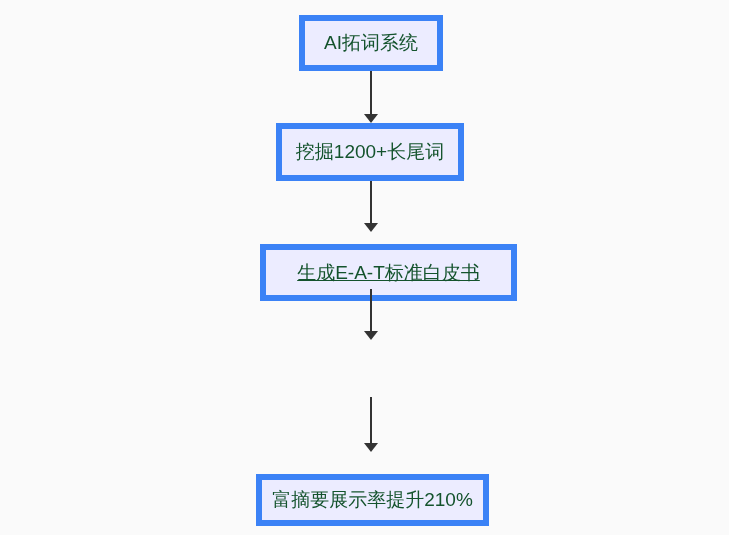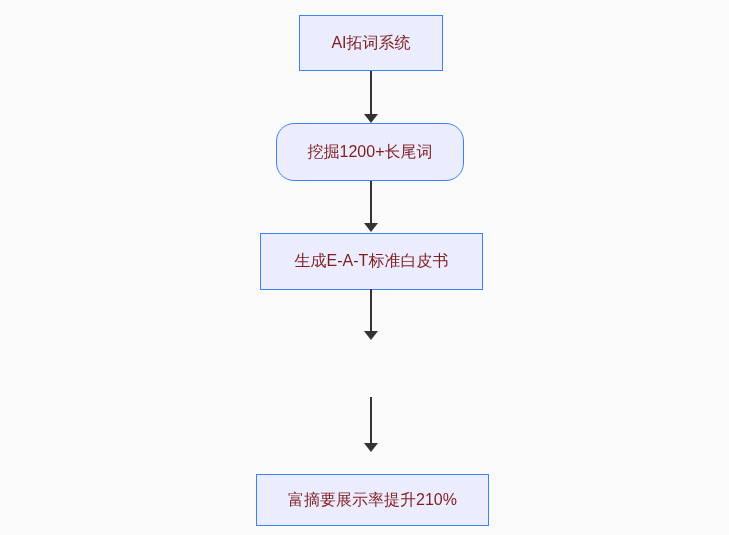--- a/index.html
+++ b/index.html
@@ -15,32 +15,32 @@
   }
   .canvas {
     position: relative;
     width: 729px;
     height: 535px;
   }
   .node {
     position: absolute;
     box-sizing: border-box;
     background: #ECECFF;
-    border: 1px solid #3b82f6;
-    color: #7f1d1d;
-    font-size: 16px;
+    border: 6px solid #3b82f6;
+    color: #14532d;
+    font-size: 19px;
     display: flex;
     align-items: center;
     justify-content: center;
     text-align: center;
     white-space: nowrap;
   }
   .node1 { left: 299px; top: 15px;  width: 144px; height: 56px; }
-  .node2 { left: 276px; top: 123px; width: 188px; height: 58px; border-radius: 18px; }
-  .node3 { left: 260px; top: 233px; width: 223px; height: 57px; }
+  .node2 { left: 276px; top: 123px; width: 188px; height: 58px; }
+  .node3 { left: 260px; top: 244px; width: 257px; height: 57px; text-decoration: underline; }
   .node4 { left: 264px; top: 340px; width: 215px; height: 57px; }
   .node5 { left: 256px; top: 474px; width: 233px; height: 52px; }
 
   .arrow {
     position: absolute;
     left: 364px;
     width: 14px;
   }
   .arrow1 { top: 71px;  height: 52px; }
   .arrow2 { top: 181px; height: 51px; }

